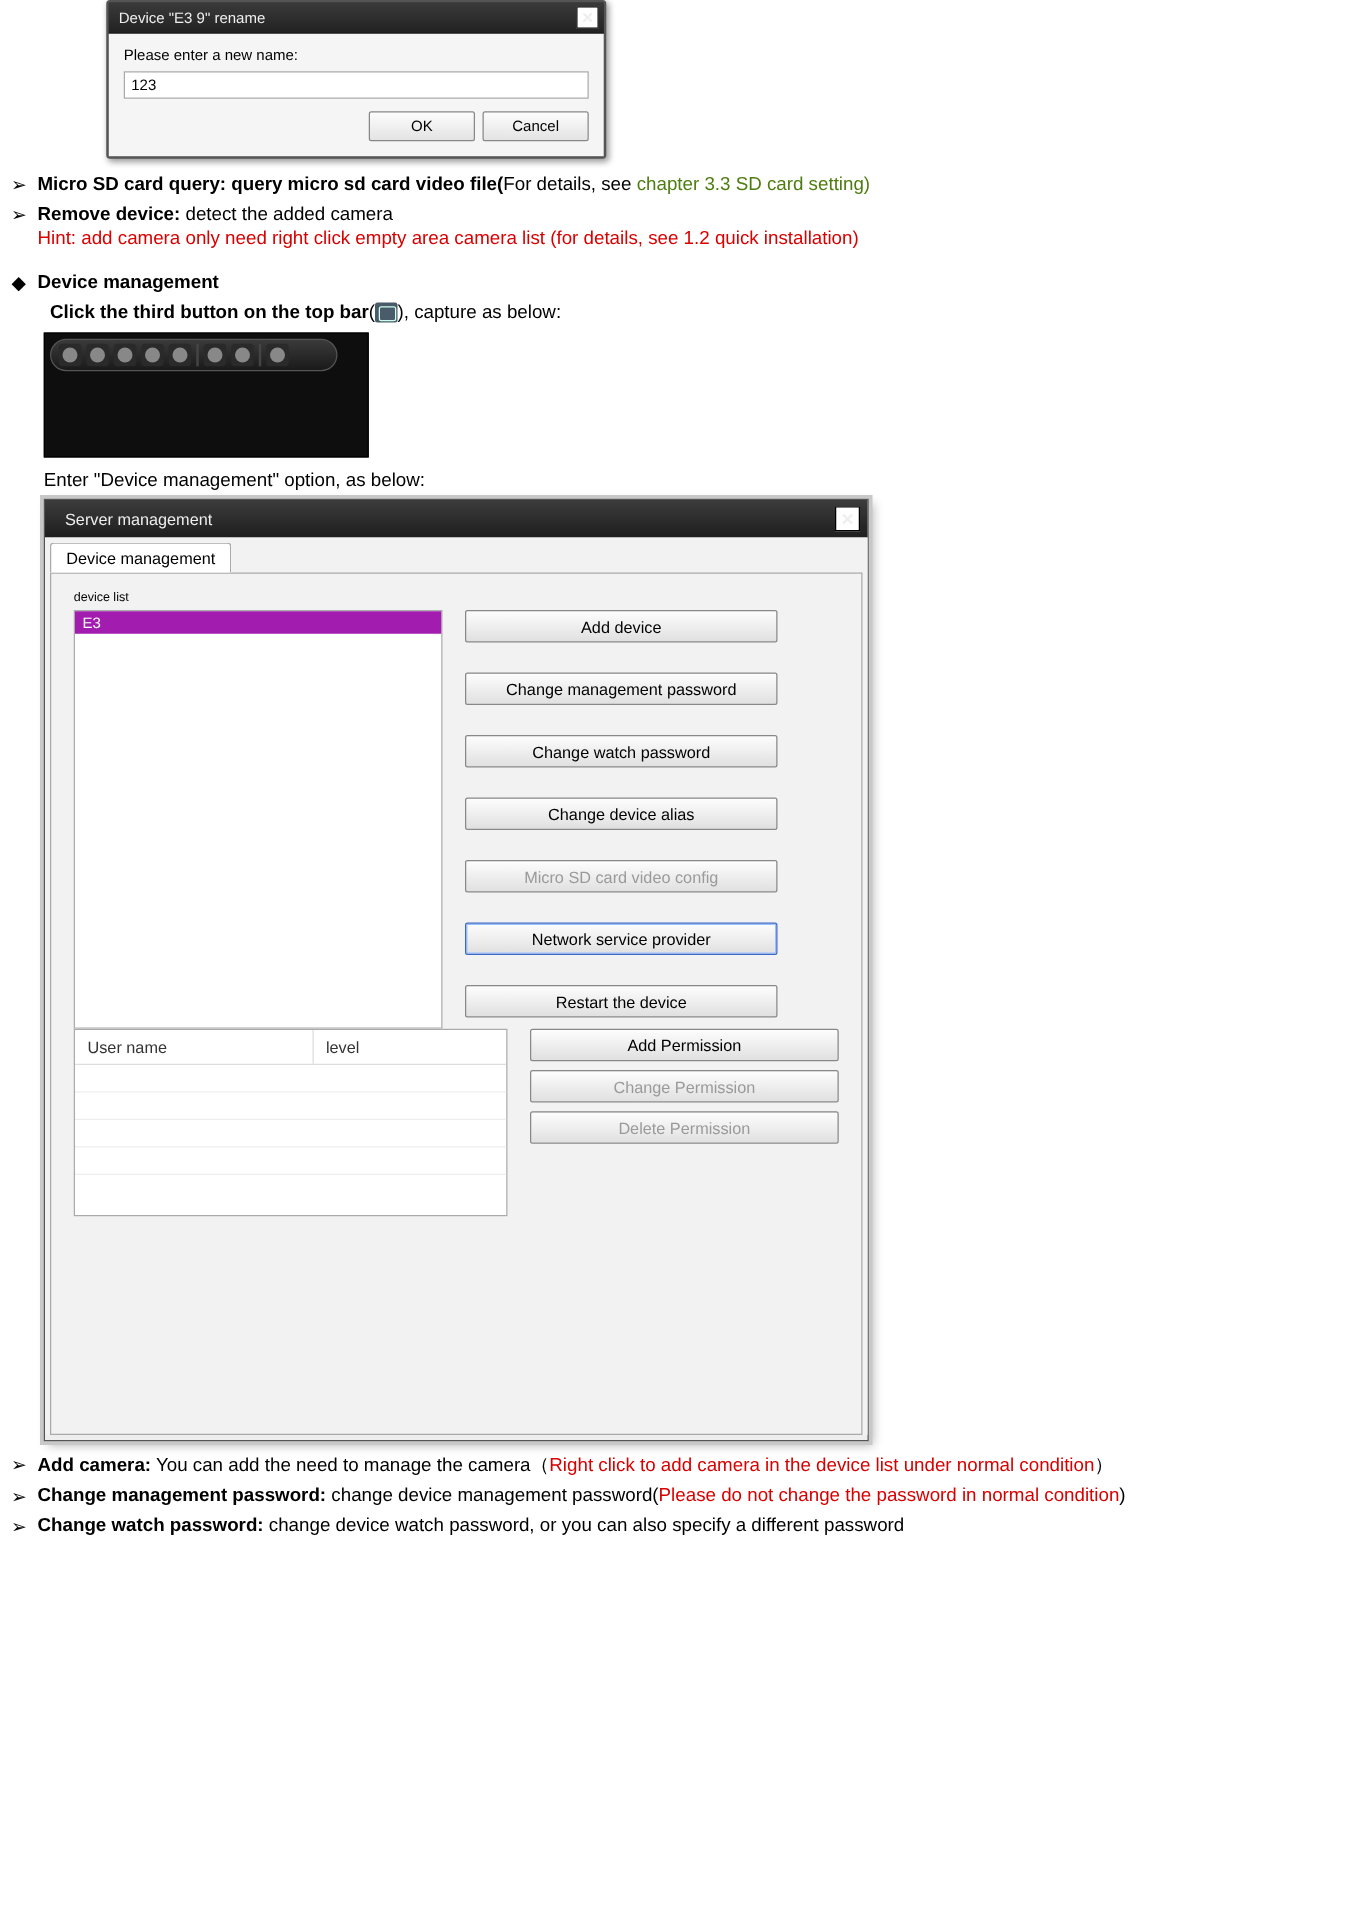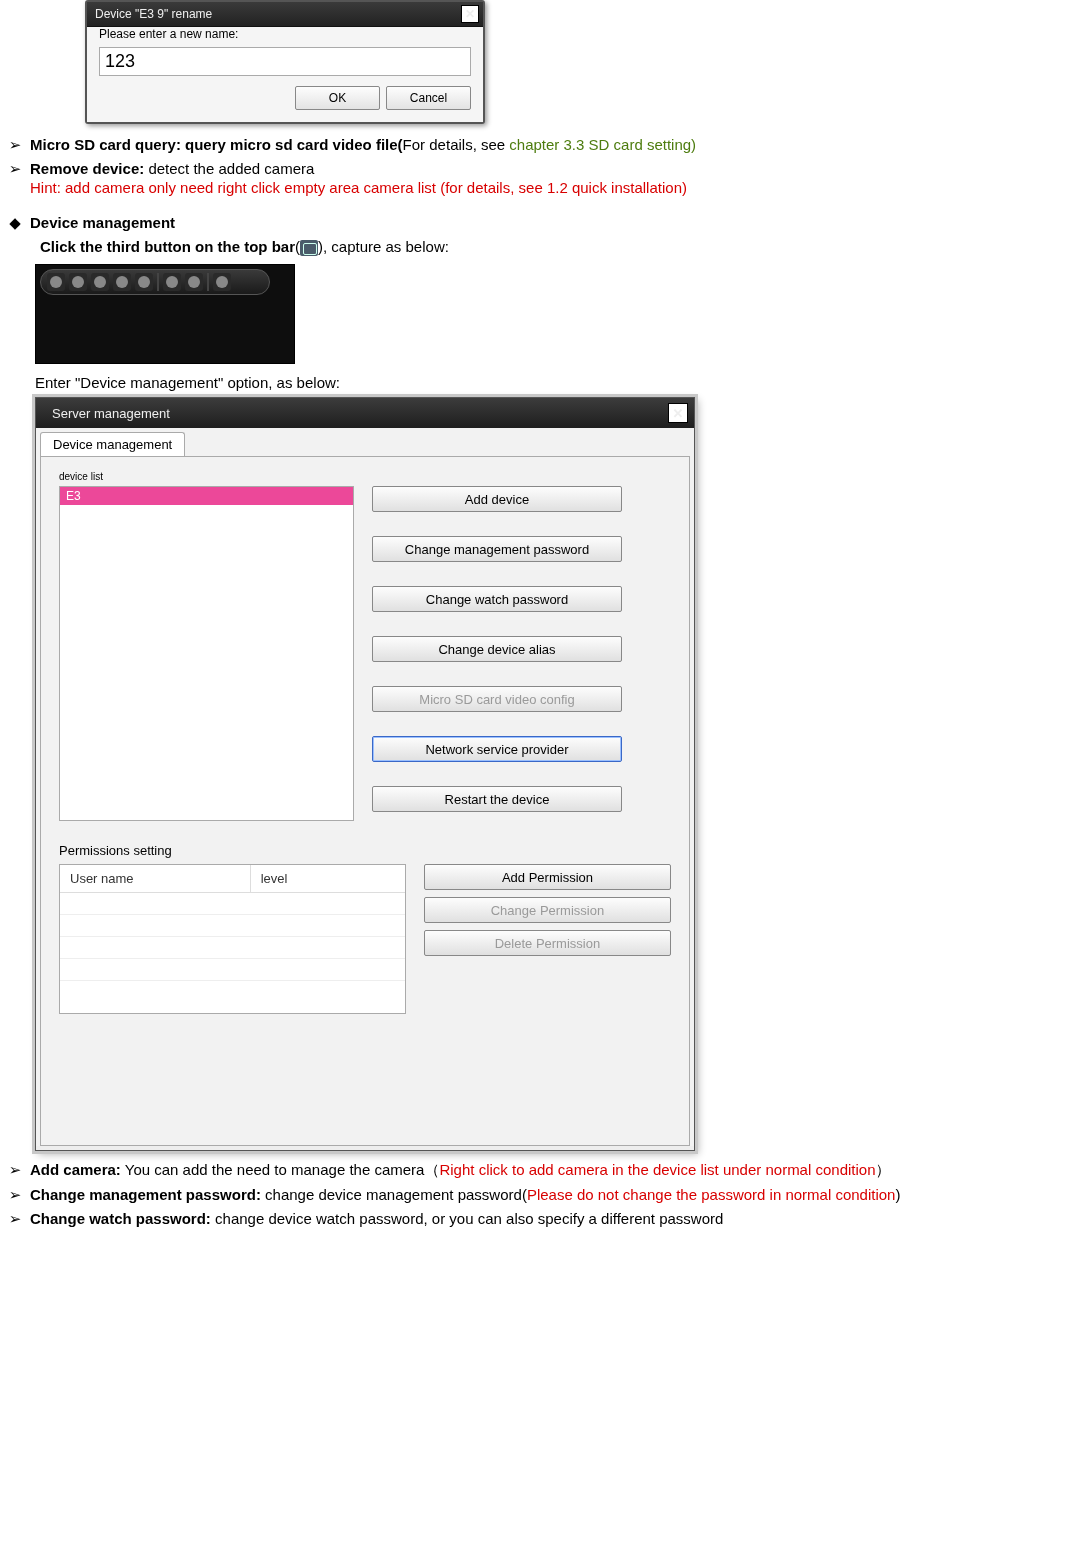--- a/index.html
+++ b/index.html
@@ -43,27 +43,27 @@
   .rename-close {
     width: 18px; height: 18px;
     background: #fff;
     border: 1px solid #000;
     display:flex; align-items:center; justify-content:center;
     font-size: 12px; font-weight:bold;
     cursor:pointer;
   }
   .rename-body {
     background: #f5f5f5;
-    padding: 0 12px 12px 12px;
+    padding: 10px 12px 12px 12px;
     font-size: 12px;
   }
   .rename-input {
     display:block; width: 100%;
     border:1px solid #aaa; background:#fff;
-    padding: 3px 5px; font-size:18px;
+    padding: 3px 5px; font-size:12px;
     margin-top:6px;
   }
   .rename-btnrow { display:flex; justify-content:flex-end; gap:6px; margin-top:10px;}
   .rename-btn {
     width: 85px; height:24px;
     background: linear-gradient(#fdfdfd,#e3e3e3);
     border:1px solid #888; border-radius:2px;
     font-size:12px;
     display:flex; align-items:center; justify-content:center;
     cursor:pointer;
@@ -137,21 +137,21 @@
     border:1px solid #aaa;background:#f2f2f2;
     margin:0 4px 4px 4px;padding:14px 18px;
     height: 690px;
   }
   .fieldset-label{font-size:10px;margin-bottom:4px;}
   .dev-area{display:flex;gap:18px;}
   .dev-list{
     width:295px;height:335px;background:#fff;border:1px solid #aaa;
   }
   .dev-list-item{
-    background:#ec4899;color:#fff;font-size:12px;
+    background:#a21caf;color:#fff;font-size:12px;
     padding:2px 6px;
   }
   .dev-buttons{display:flex;flex-direction:column;gap:24px;padding-top:0;width:250px;}
   .srv-btn{
     height:26px;
     background: linear-gradient(#fdfdfd,#e0e0e0);
     border:1px solid #888;border-radius:2px;
     font-size:13px;
     display:flex;align-items:center;justify-content:center;
     cursor:pointer;
@@ -248,21 +248,20 @@
           <div class="srv-btn">Add device</div>
           <div class="srv-btn">Change management password</div>
           <div class="srv-btn">Change watch password</div>
           <div class="srv-btn">Change device alias</div>
           <div class="srv-btn disabled">Micro SD card video config</div>
           <div class="srv-btn active">Network service provider</div>
           <div class="srv-btn">Restart the device</div>
         </div>
       </div>
 
-      <div class="perm-label">Permissions setting</div>
       <div class="perm-area">
         <div class="perm-table">
           <div class="perm-head">
             <div class="perm-cell perm-col1">User name</div>
             <div class="perm-cell perm-col2">level</div>
           </div>
           <div class="perm-rows">
             <div class="perm-row"></div>
             <div class="perm-row"></div>
             <div class="perm-row"></div>

